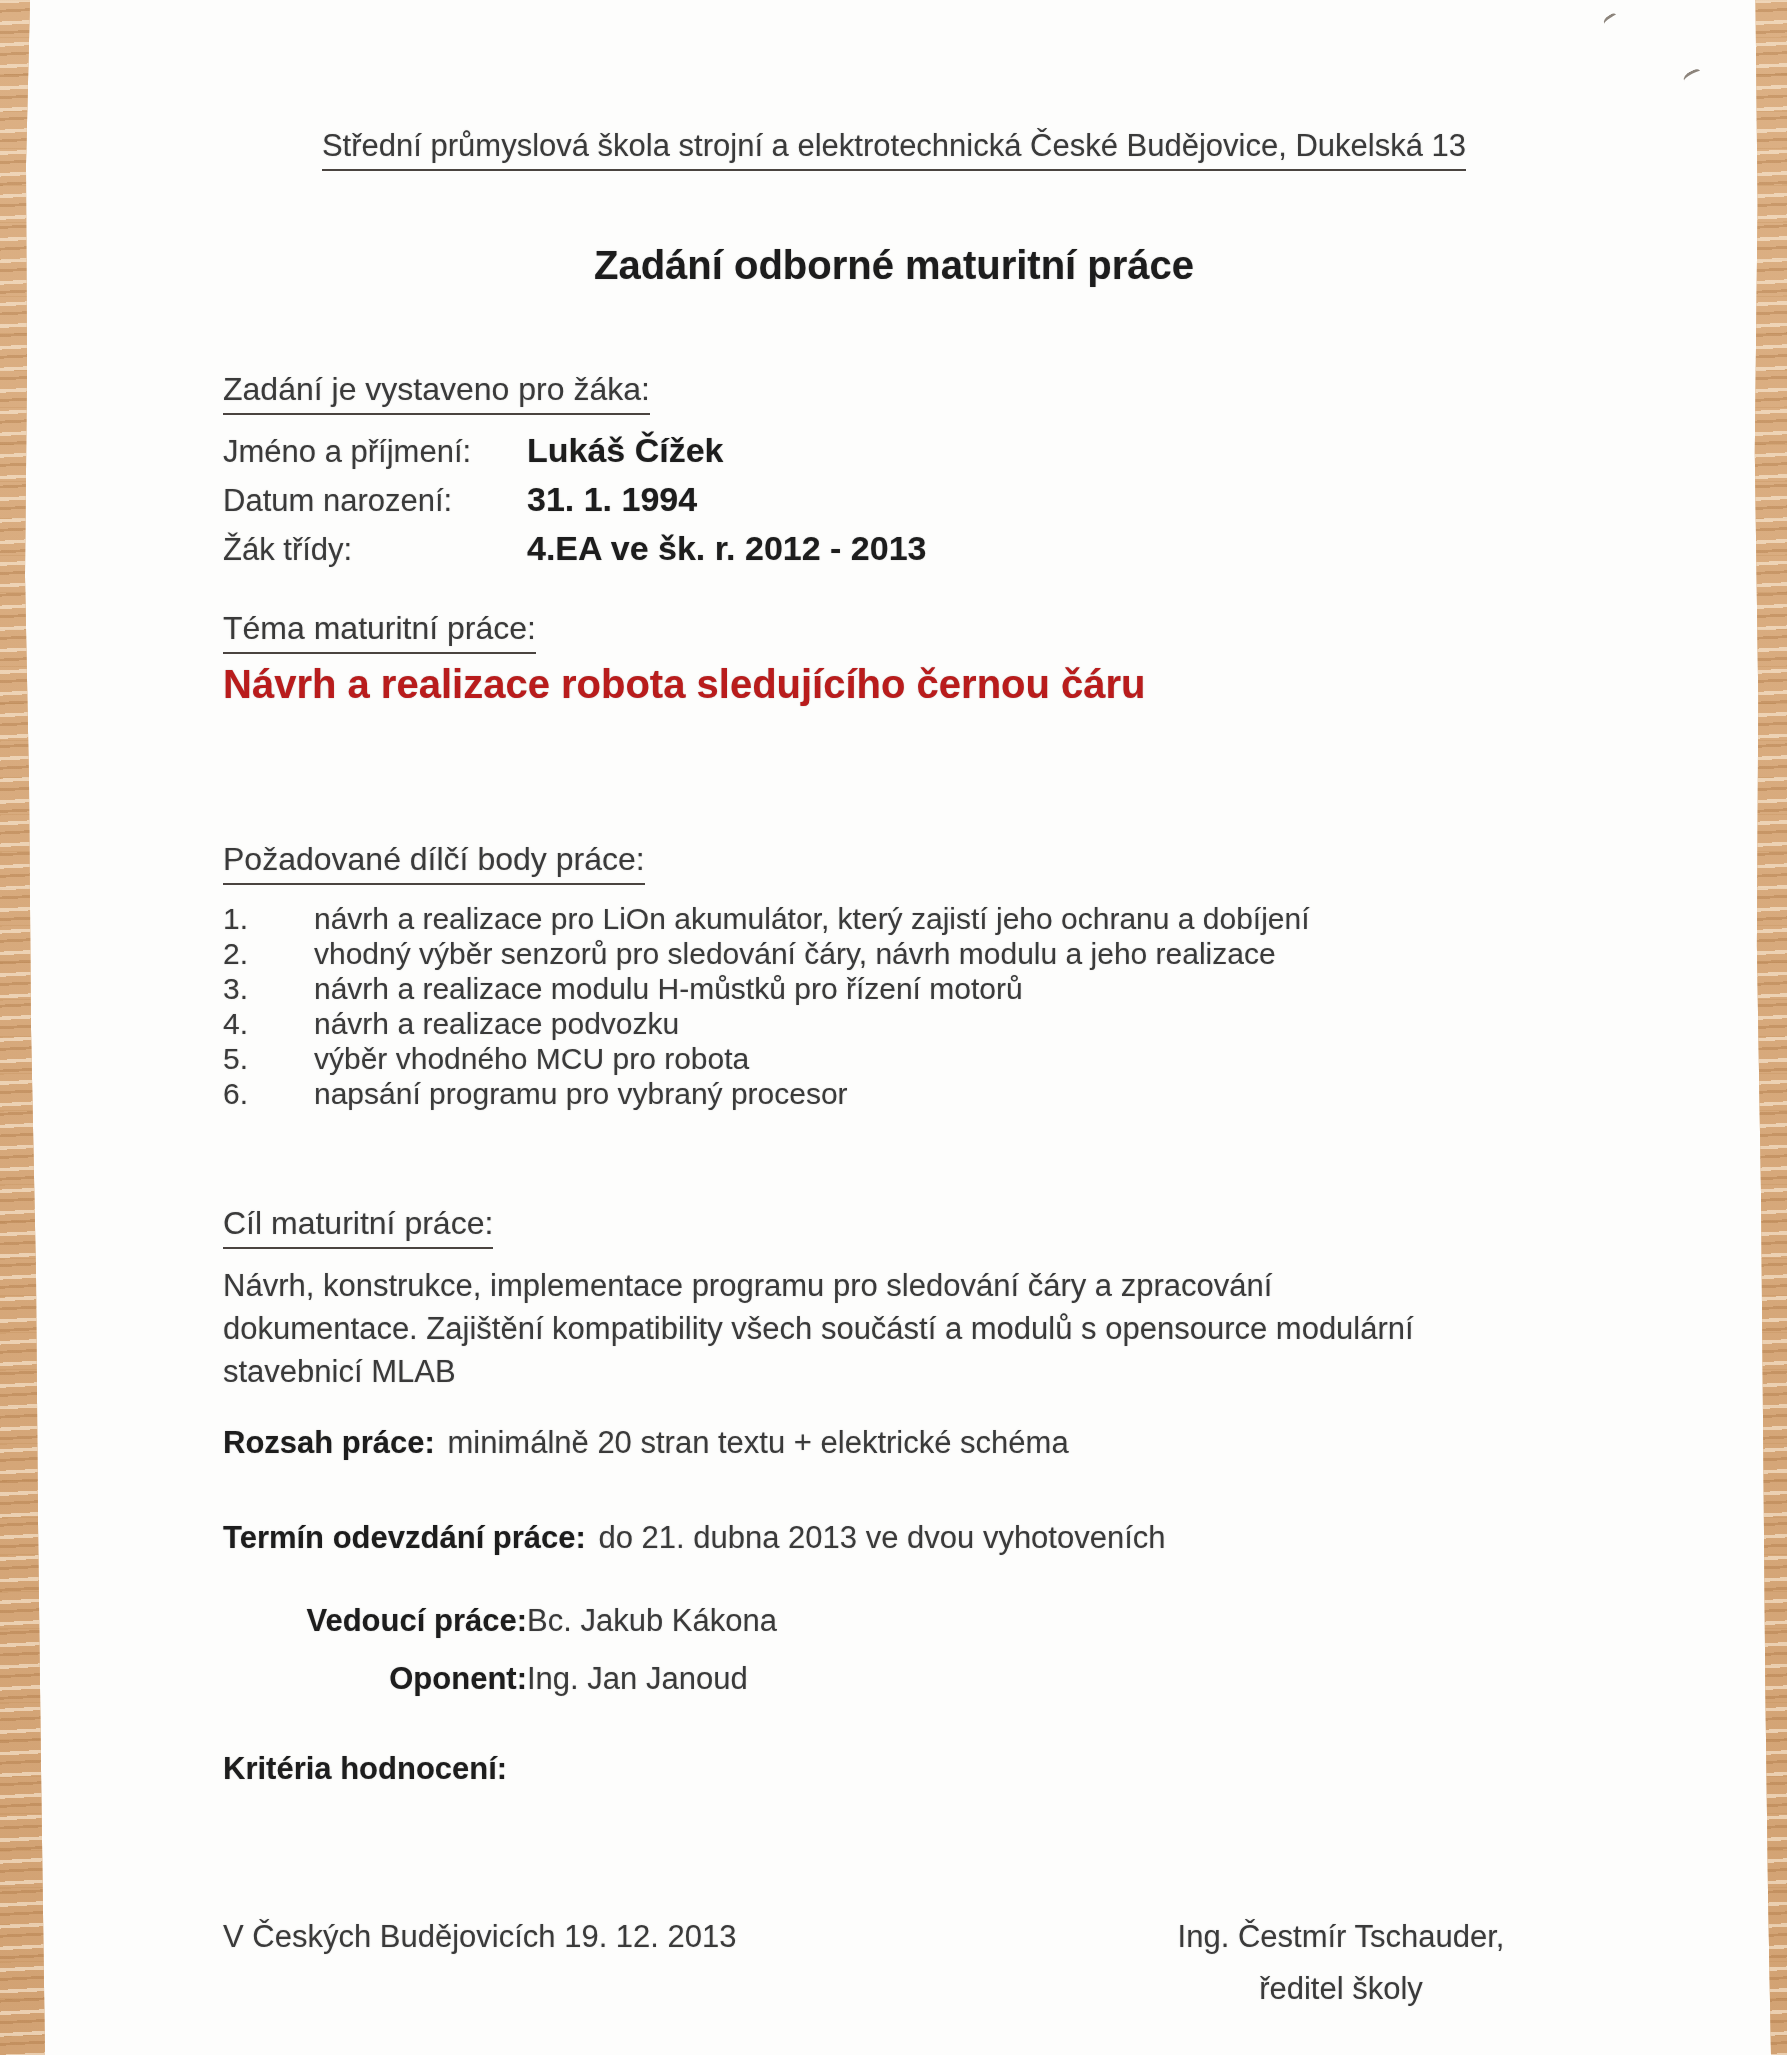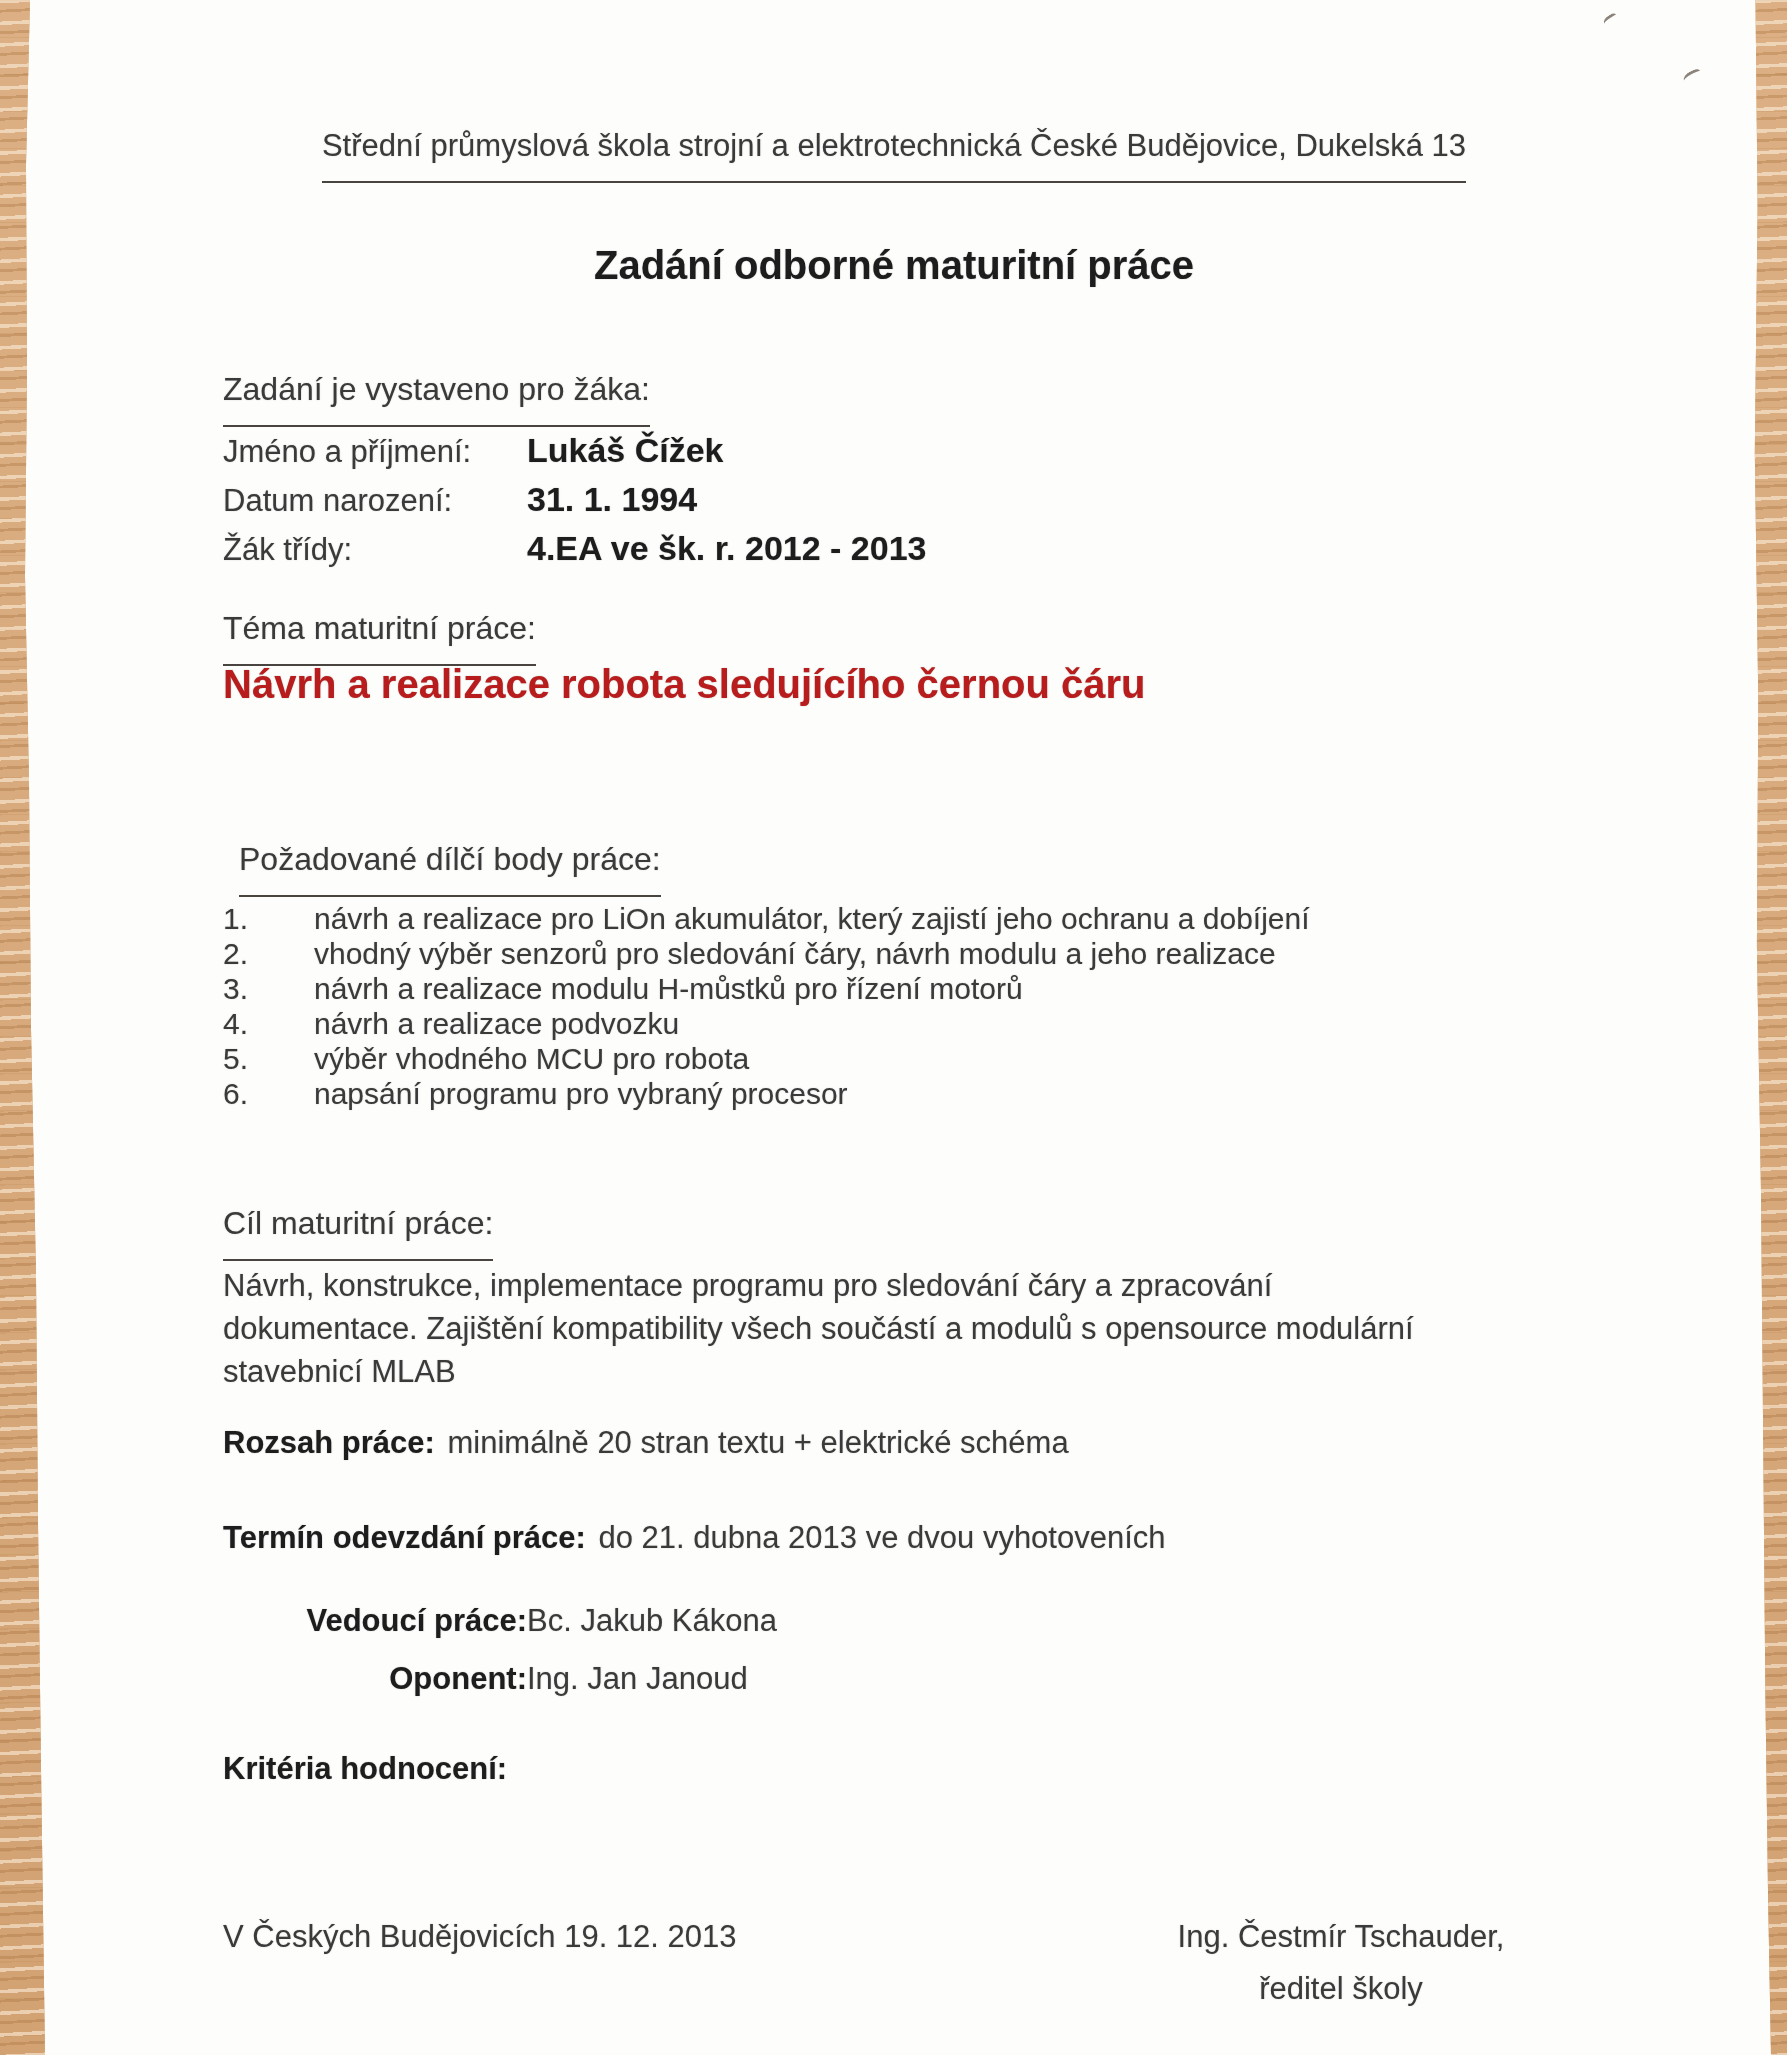--- a/index.html
+++ b/index.html
@@ -38,40 +38,40 @@
     right: 0; width: 36px;
     clip-path: polygon(36px 0, 3.5px 0, 5.6px 10%, 2.8px 22%, 6.3px 34%, 4.9px 46%,
                        9px 58%, 11.2px 70%, 13.3px 82%, 16px 92%, 19px 100%, 36px 100%);
   }
   
   .txt  { color: #3a3a3a; text-shadow: 0 0 1.4px rgba(70,70,70,0.30); }
   .bold { font-weight: bold; color: #1d1d1d; text-shadow: 0 0 1.4px rgba(0,0,0,0.28); }
   .underlined {
     display: inline-block;
     border-bottom: 2.8px solid #4a4440;
-    padding-bottom: 17px;
+    padding-bottom: 5px;
   }
   .abs { position: absolute; }
 
   #school-header { top: 128px; left: 0; width: 100%; text-align: center; font-size: 31px; }
   #document-title { top: 243px; left: 0; width: 100%; text-align: center;
                     font-size: 40px; font-weight: bold; color: #1d1d1d;
                     text-shadow: 0 0 1.4px rgba(0,0,0,0.28); }
 
   #student-heading { top: 371px; left: 223px; font-size: 32px; }
   #student-rows { top: 430px; left: 223px; }
   .student-row { line-height: 41px; white-space: nowrap; }
   .student-row .label { display: inline-block; width: 304px; font-size: 31px; }
   .student-row .value { font-size: 34px; }
 
   #theme-heading { top: 610px; left: 223px; font-size: 32px; }
   #theme-title { top: 662px; left: 223px; font-size: 40px; font-weight: bold;
                  color: #b91c1c; text-shadow: 0 0 1.4px rgba(0,0,0,0.28); white-space: nowrap; }
 
-  #req-heading { top: 841px; left: 223px; font-size: 32px; margin-left: 16px; }
+  #req-heading { top: 841px; left: 223px; font-size: 32px; }
   #req-list { top: 901px; left: 223px; font-size: 30px; }
   .req-item { line-height: 35px; white-space: nowrap; }
   .req-item .num { display: inline-block; width: 91px; }
 
   #goal-heading { top: 1205px; left: 223px; font-size: 32px; }
   #goal-text { top: 1264px; left: 223px; width: 1369px; font-size: 31px;
                line-height: 43px; white-space: pre-line; }
 
   #scope-line    { top: 1425px; left: 223px; font-size: 31px; white-space: nowrap; }
   #deadline-line { top: 1520px; left: 223px; font-size: 31px; white-space: nowrap; }

